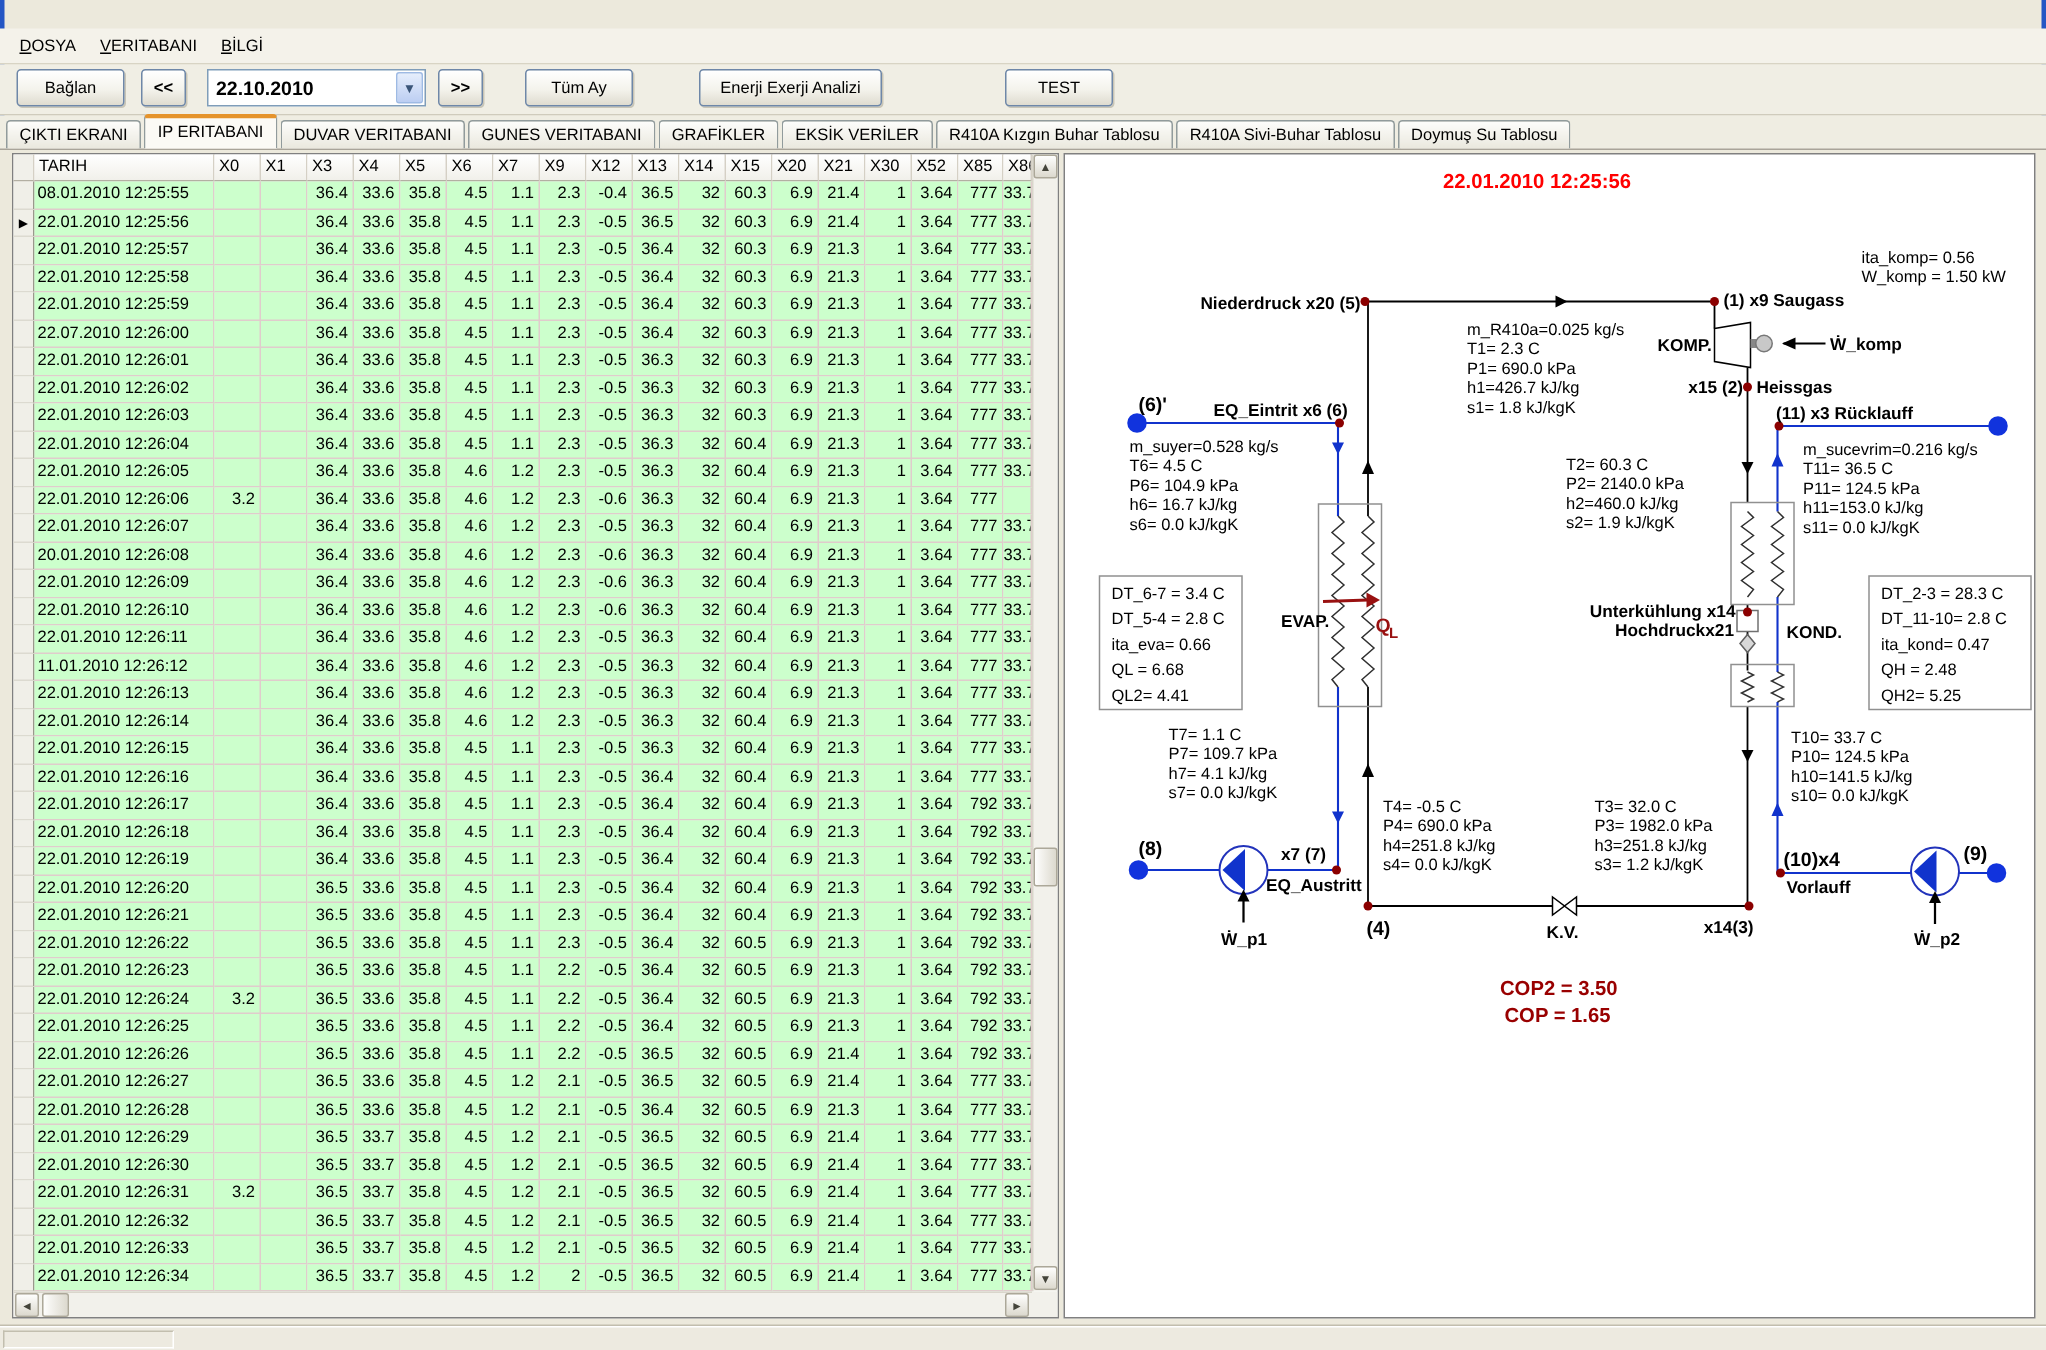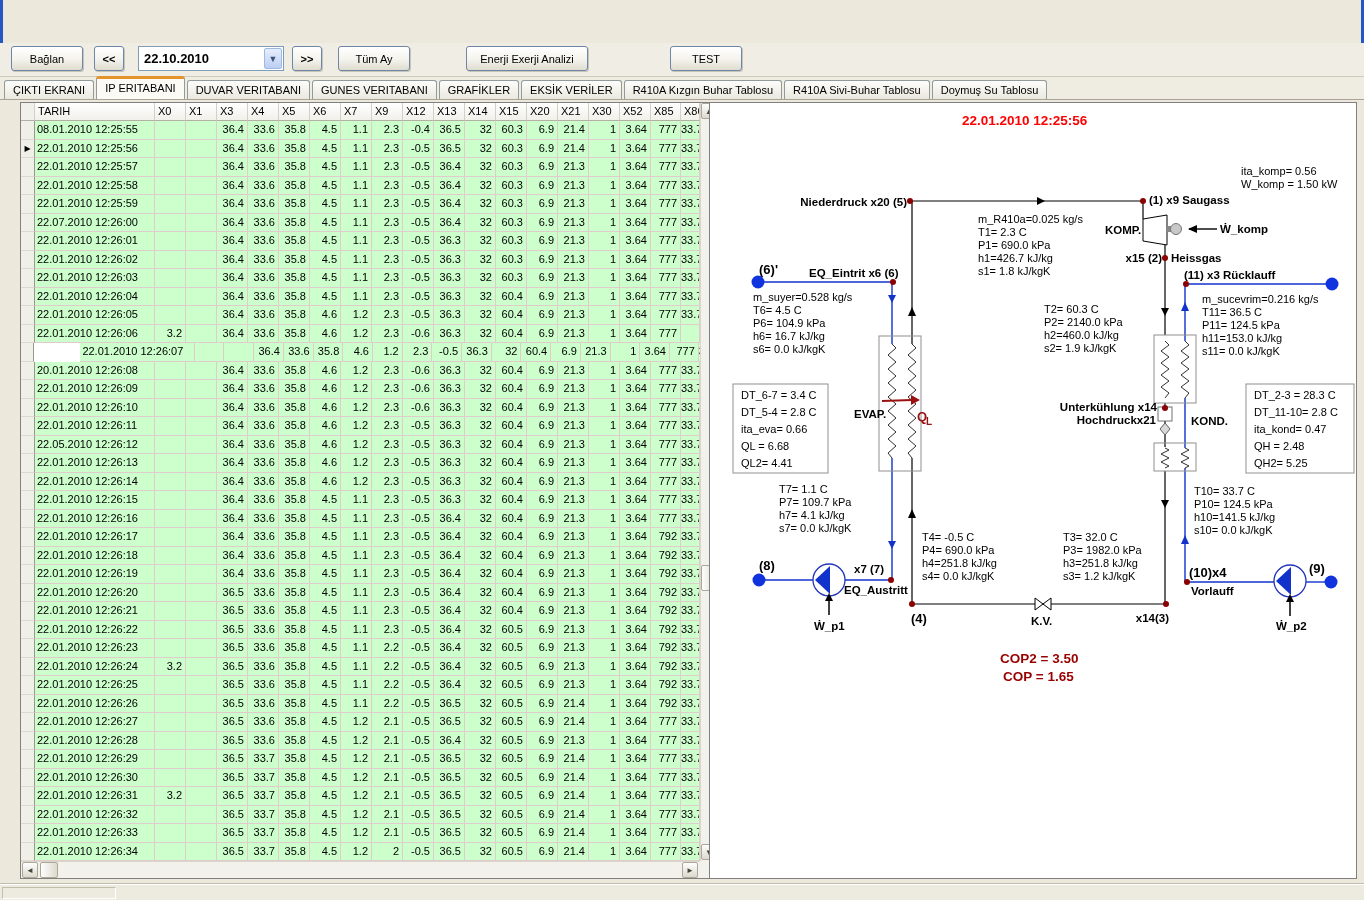--- a/index.html
+++ b/index.html
@@ -39,21 +39,21 @@
   
   .tabbar { position:absolute; left:-3px; top:77px; width:1364px; height:23px; background:#EFEDE2;
             display:flex; align-items:flex-end; padding-left:4px; border-bottom:1px solid #A9A499; }
   .tab { font-size:11px; padding:3px 8px 3px 8px; border:1px solid #919B9C; border-bottom:none;
          border-radius:3px 3px 0 0; background:linear-gradient(180deg,#FDFDFB,#EAE8DE); margin-right:2px;
          height:19px; white-space:nowrap; }
   .tab.active { height:23px; background:#FBFAF5; border-top:3px solid #E5932B; font-weight:normal; position:relative; z-index:2; }
   
   .content { position:absolute; left:-3px; top:100px; width:1364px; height:784px; background:#ECE9DC; }
   
-  .grid-panel { position:absolute; left:20px; top:2px; width:698px; height:777px; background:#fff; border:1px solid #808080; }
+  .grid-panel { position:absolute; left:8px; top:2px; width:698px; height:777px; background:#fff; border:1px solid #808080; }
   .grid-inner { position:relative; width:696px; height:775px; }
   .grid-header { display:flex; height:18px; }
   .hcell { height:18px; font-size:11px; padding:2px 0 0 3px; color:#000;
            background:linear-gradient(180deg,#FFFFFF,#F1F0EA); border-right:1px solid #D5D0C5;
            border-bottom:1px solid #B3AFA2; overflow:hidden; white-space:nowrap; }
   .hcell.ind-h { width:14px; background:#F1F0EA; }
   .grid-body { position:relative; }
   .grow { display:flex; height:18.5px; }
   .ind { width:14px; background:#F0EFE8; border-right:1px solid #9A988C; border-bottom:1px solid #DCDAD0;
          font-size:8px; color:#000; text-align:center; line-height:18px; }
@@ -78,30 +78,35 @@
                border-top:1px solid #FFFFFF; box-shadow:0 -1px 0 #C2BEAE; }
   .status-cell { position:absolute; left:2px; top:2px; width:114px; height:12px;
                  border:1px solid #C2BEAE; border-right-color:#fff; border-bottom-color:#fff; }
 </style>
 </head>
 <body>
 
 <div class="window">
 
 
+  <div class="menubar">
+      <div class="menu-item"><u>D</u>OSYA</div>
+      <div class="menu-item"><u>V</u>ERITABANI</div>
+      <div class="menu-item"><u>B</u>İLGİ</div>
+    </div>
 
   <div class="toolbar">
     <div class="xp-btn" style="left:11px;width:72px;">Bağlan</div>
     <div class="xp-btn" style="left:94px;width:30px;font-weight:bold;">&lt;&lt;</div>
     <div class="combo">
       <div class="val">22.10.2010</div>
       <div class="drop">▼</div>
     </div>
     <div class="xp-btn" style="left:292px;width:30px;font-weight:bold;">&gt;&gt;</div>
-    <div class="xp-btn" style="left:338px;width:72px;">Tüm Ay</div>
+    <div class="xp-btn" style="left:350px;width:72px;">Tüm Ay</div>
     <div class="xp-btn" style="left:466px;width:122px;">Enerji Exerji Analizi</div>
     <div class="xp-btn" style="left:670px;width:72px;">TEST</div>
   </div>
 
   <div class="tabbar">
       <div class="tab">ÇIKTI EKRANI</div>
       <div class="tab active">IP ERITABANI</div>
       <div class="tab">DUVAR VERITABANI</div>
       <div class="tab">GUNES VERITABANI</div>
       <div class="tab">GRAFİKLER</div>
@@ -397,21 +402,21 @@
               <div class="cell num" style="width: 31px;">60.4</div>
               <div class="cell num" style="width: 31px;">6.9</div>
               <div class="cell num" style="width: 31px;">21.3</div>
               <div class="cell num" style="width: 31px;">1</div>
               <div class="cell num" style="width: 31px;">3.64</div>
               <div class="cell num" style="width: 30px;">777</div>
               <div class="cell num" style="width: 19px;"></div>
             </div>
             <div class="grow">
               <div class="ind"></div>
-              <div class="cell date" style="width: 120px; margin-left: 46px;">22.01.2010 12:26:07</div>
+              <div class="cell date" style="width: 120px;">22.01.2010 12:26:07</div>
               <div class="cell num" style="width: 31px;"></div>
               <div class="cell num" style="width: 31px;"></div>
               <div class="cell num" style="width: 31px;">36.4</div>
               <div class="cell num" style="width: 31px;">33.6</div>
               <div class="cell num" style="width: 31px;">35.8</div>
               <div class="cell num" style="width: 31px;">4.6</div>
               <div class="cell num" style="width: 31px;">1.2</div>
               <div class="cell num" style="width: 31px;">2.3</div>
               <div class="cell num" style="width: 31px;">-0.5</div>
               <div class="cell num" style="width: 31px;">36.3</div>
@@ -507,21 +512,21 @@
               <div class="cell num" style="width: 31px;">60.4</div>
               <div class="cell num" style="width: 31px;">6.9</div>
               <div class="cell num" style="width: 31px;">21.3</div>
               <div class="cell num" style="width: 31px;">1</div>
               <div class="cell num" style="width: 31px;">3.64</div>
               <div class="cell num" style="width: 30px;">777</div>
               <div class="cell num" style="width: 19px;">33.7</div>
             </div>
             <div class="grow">
               <div class="ind"></div>
-              <div class="cell date" style="width: 120px;">22.05.2010 12:26:12</div>
+              <div class="cell date" style="width: 120px;">11.01.2010 12:26:12</div>
               <div class="cell num" style="width: 31px;"></div>
               <div class="cell num" style="width: 31px;"></div>
               <div class="cell num" style="width: 31px;">36.4</div>
               <div class="cell num" style="width: 31px;">33.6</div>
               <div class="cell num" style="width: 31px;">35.8</div>
               <div class="cell num" style="width: 31px;">4.6</div>
               <div class="cell num" style="width: 31px;">1.2</div>
               <div class="cell num" style="width: 31px;">2.3</div>
               <div class="cell num" style="width: 31px;">-0.5</div>
               <div class="cell num" style="width: 31px;">36.3</div>

